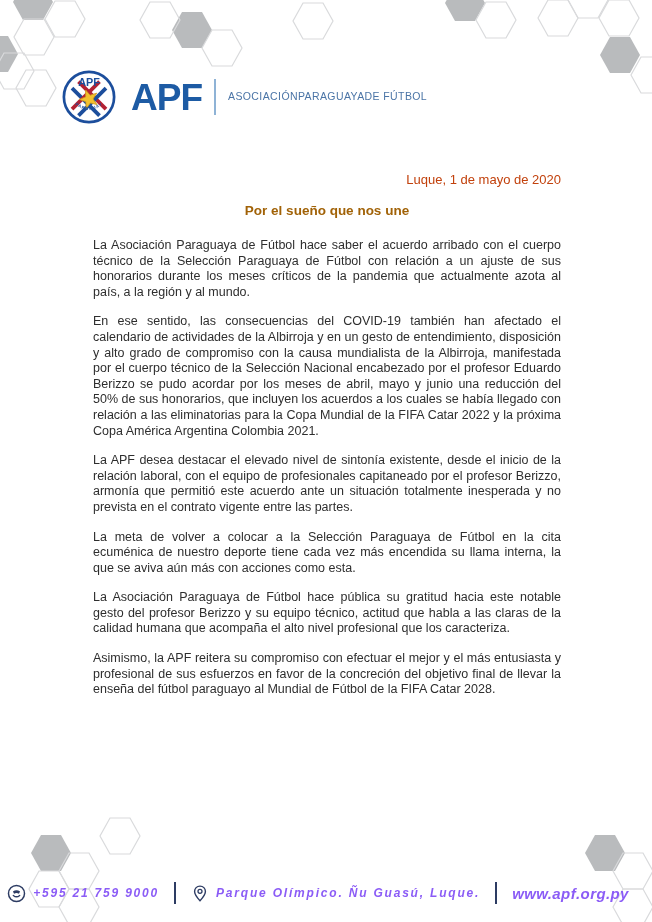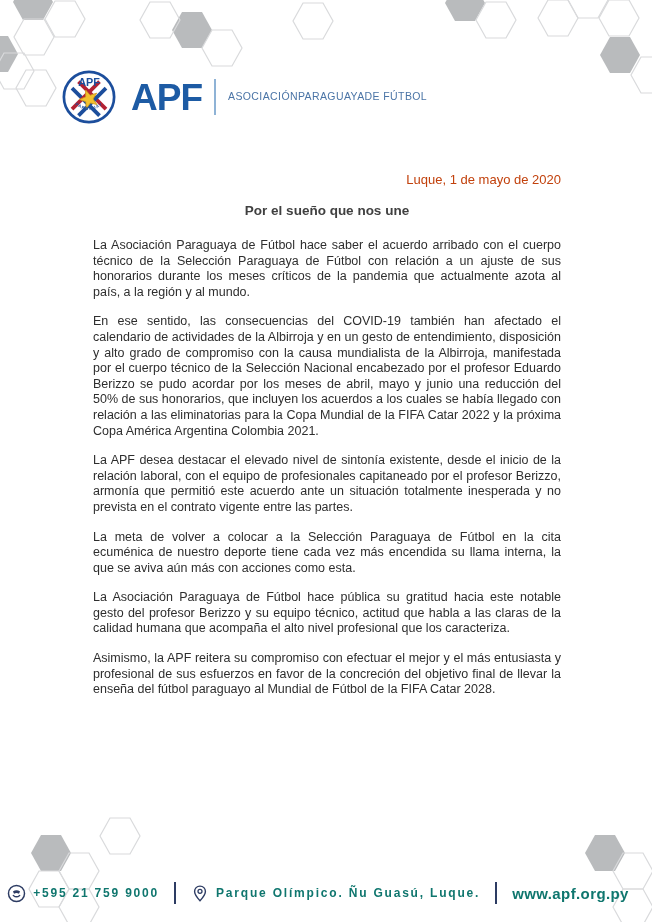--- a/index.html
+++ b/index.html
@@ -14,25 +14,25 @@
   .badge{width:54px;height:54px;flex:0 0 auto;}
   .wordmark{display:flex;align-items:center;gap:12px;}
   .wm-apf{font-size:37px;font-weight:bold;color:#1d5ba4;letter-spacing:-1px;line-height:1;}
   .wm-divider{width:2px;height:36px;background:#8fb3d6;}
   .wm-org{display:flex;flex-direction:row;justify-content:center;}
   .wm-org span{font-size:10.5px;line-height:11.5px;color:#4a74a6;letter-spacing:0.4px;font-weight:500;}
 
   
   .content{position:absolute;left:93px;top:172px;width:468px;color:#2e2e2e;}
   .date{font-size:13px;text-align:right;color:#c2410c;margin:0 0 16px 0;}
-  .title{font-size:13.5px;font-weight:bold;text-align:center;color:#404040;margin:16px 0 20px 0;}
+  .title{font-size:13.5px;font-weight:bold;text-align:center;color:#a16207;margin:16px 0 20px 0;}
   .content p.para{font-size:12.5px;line-height:15.6px;text-align:justify;margin:0 0 14px 0;}
 
   
-  .footer{position:absolute;left:0;right:16px;top:882px;display:flex;align-items:center;justify-content:center;gap:15px;color:#0f766e;}
+  .footer{position:absolute;left:0;right:16px;top:882px;display:flex;align-items:center;justify-content:center;gap:15px;color:#8b5cf6;font-style:italic;}
   .f-item{display:flex;align-items:center;gap:7px;}
   .f-text{font-size:12px;font-weight:bold;letter-spacing:1.8px;white-space:nowrap;}
   .f-divider{width:2px;height:22px;background:#2d3c63;}
   .f-web{font-size:15px;font-weight:bold;letter-spacing:0.4px;white-space:nowrap;}
   .f-icon{flex:0 0 auto;display:block;}
 </style>
 </head>
 <body>
 
 <div class="page">

